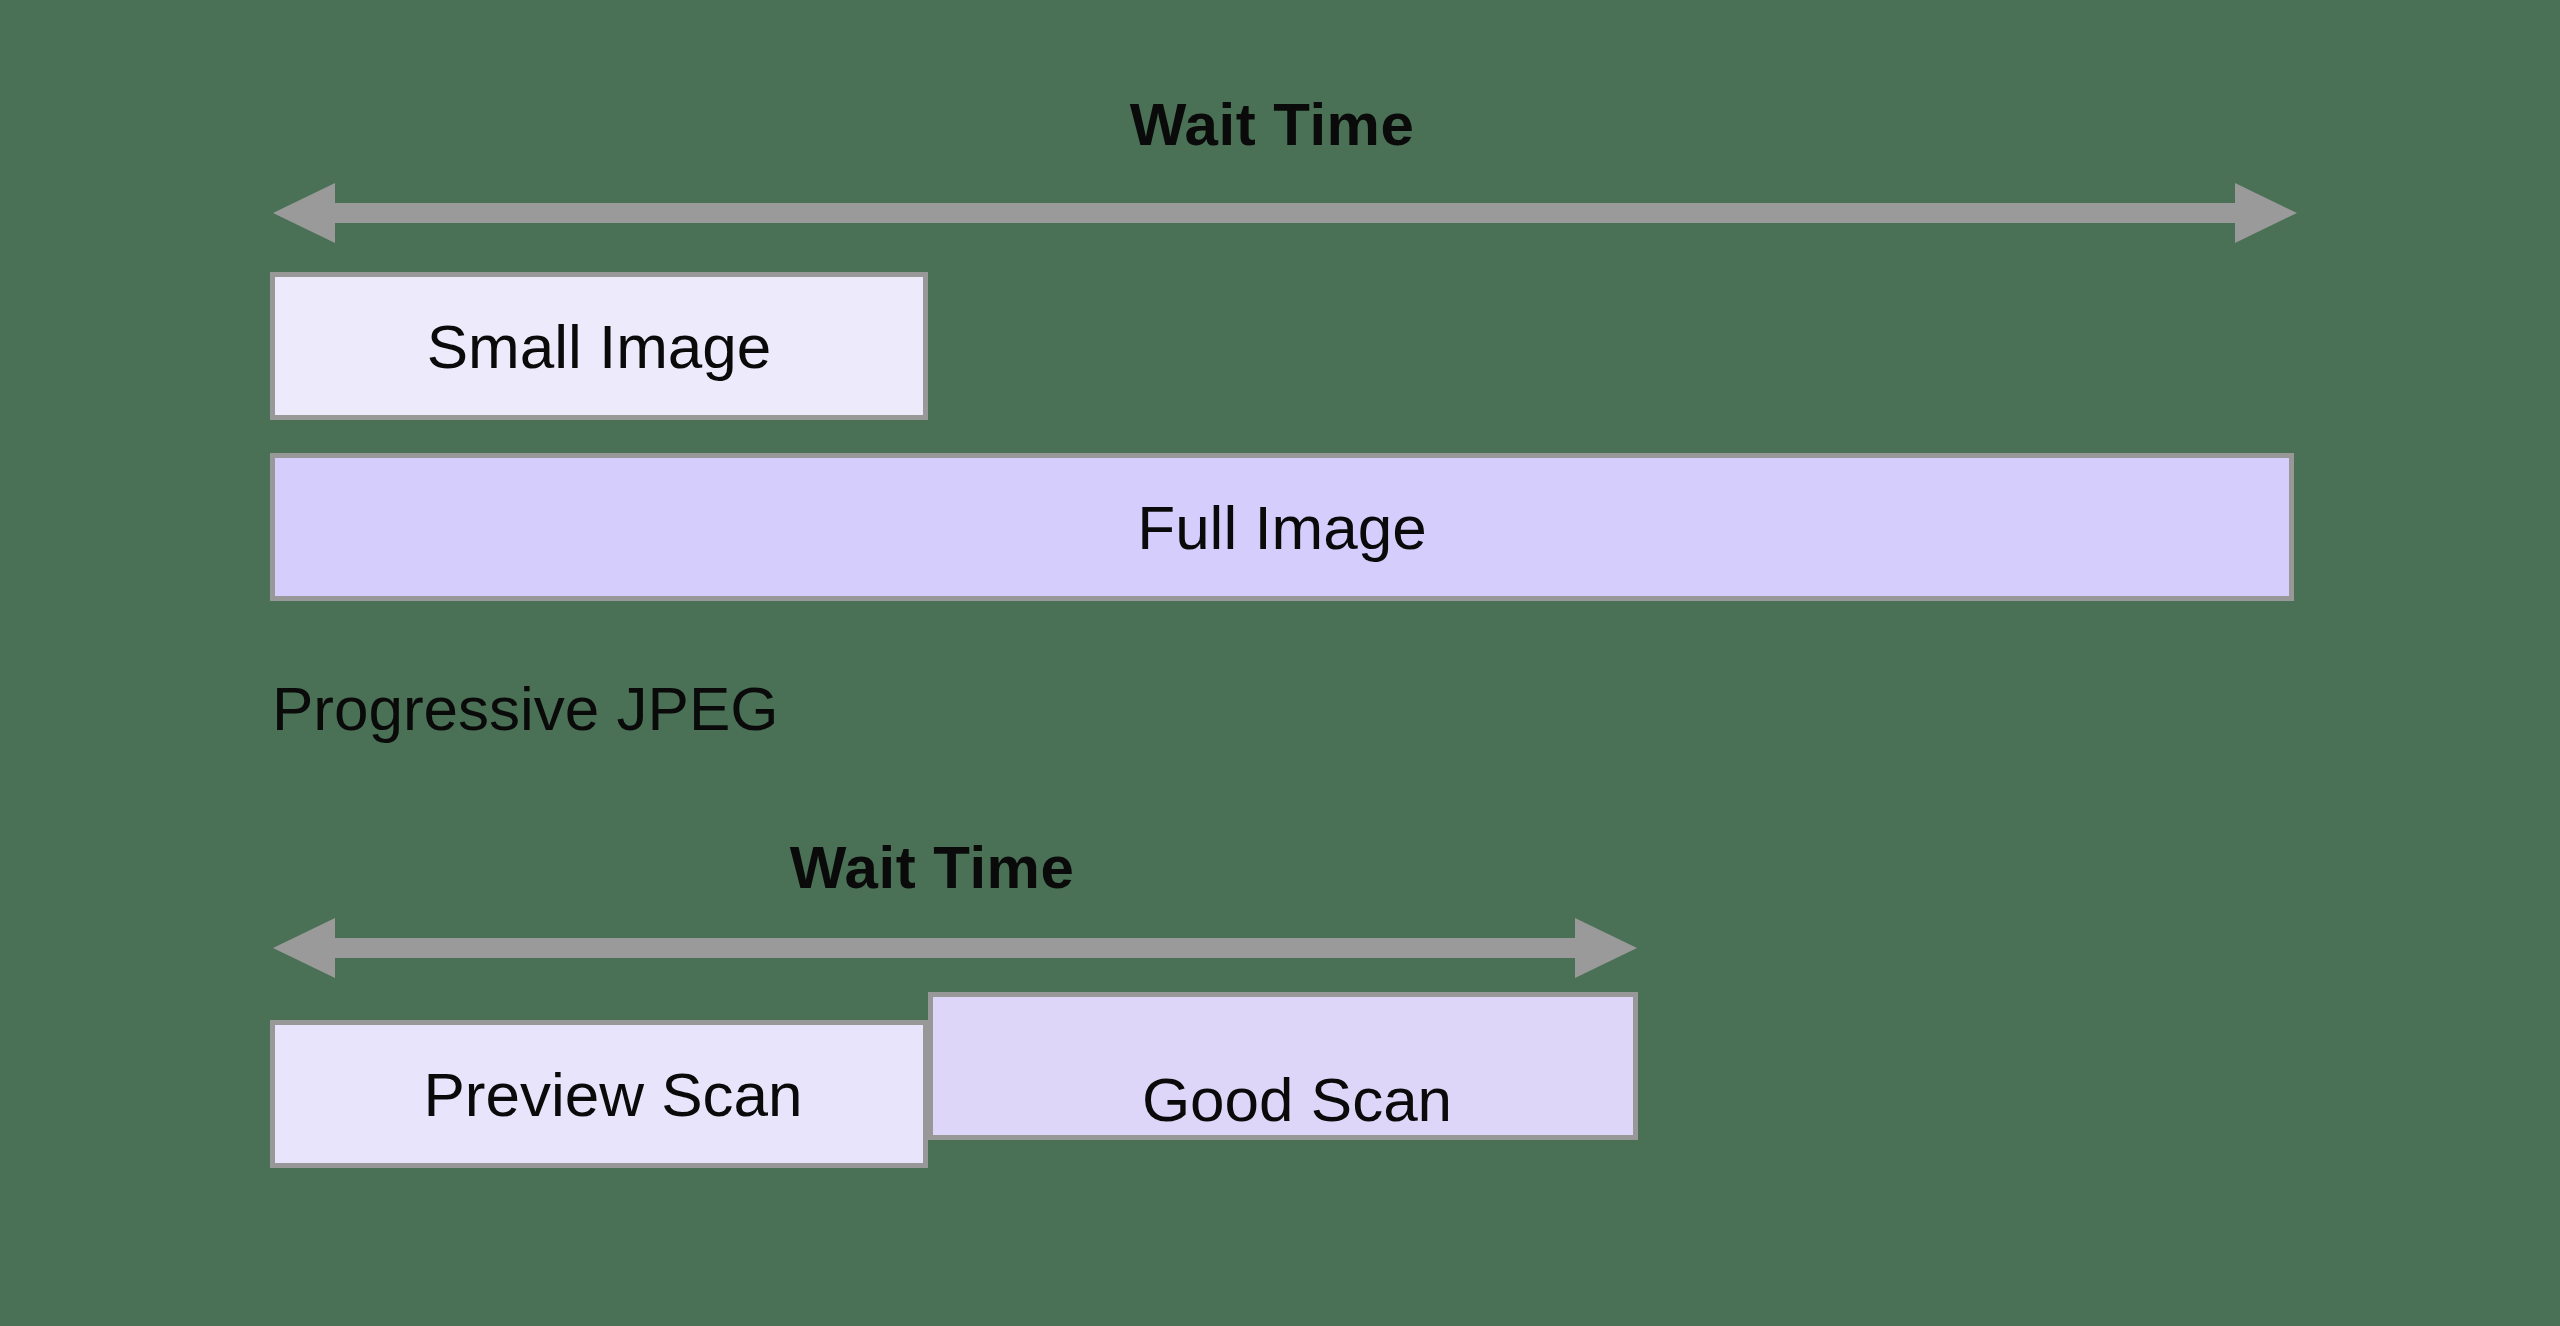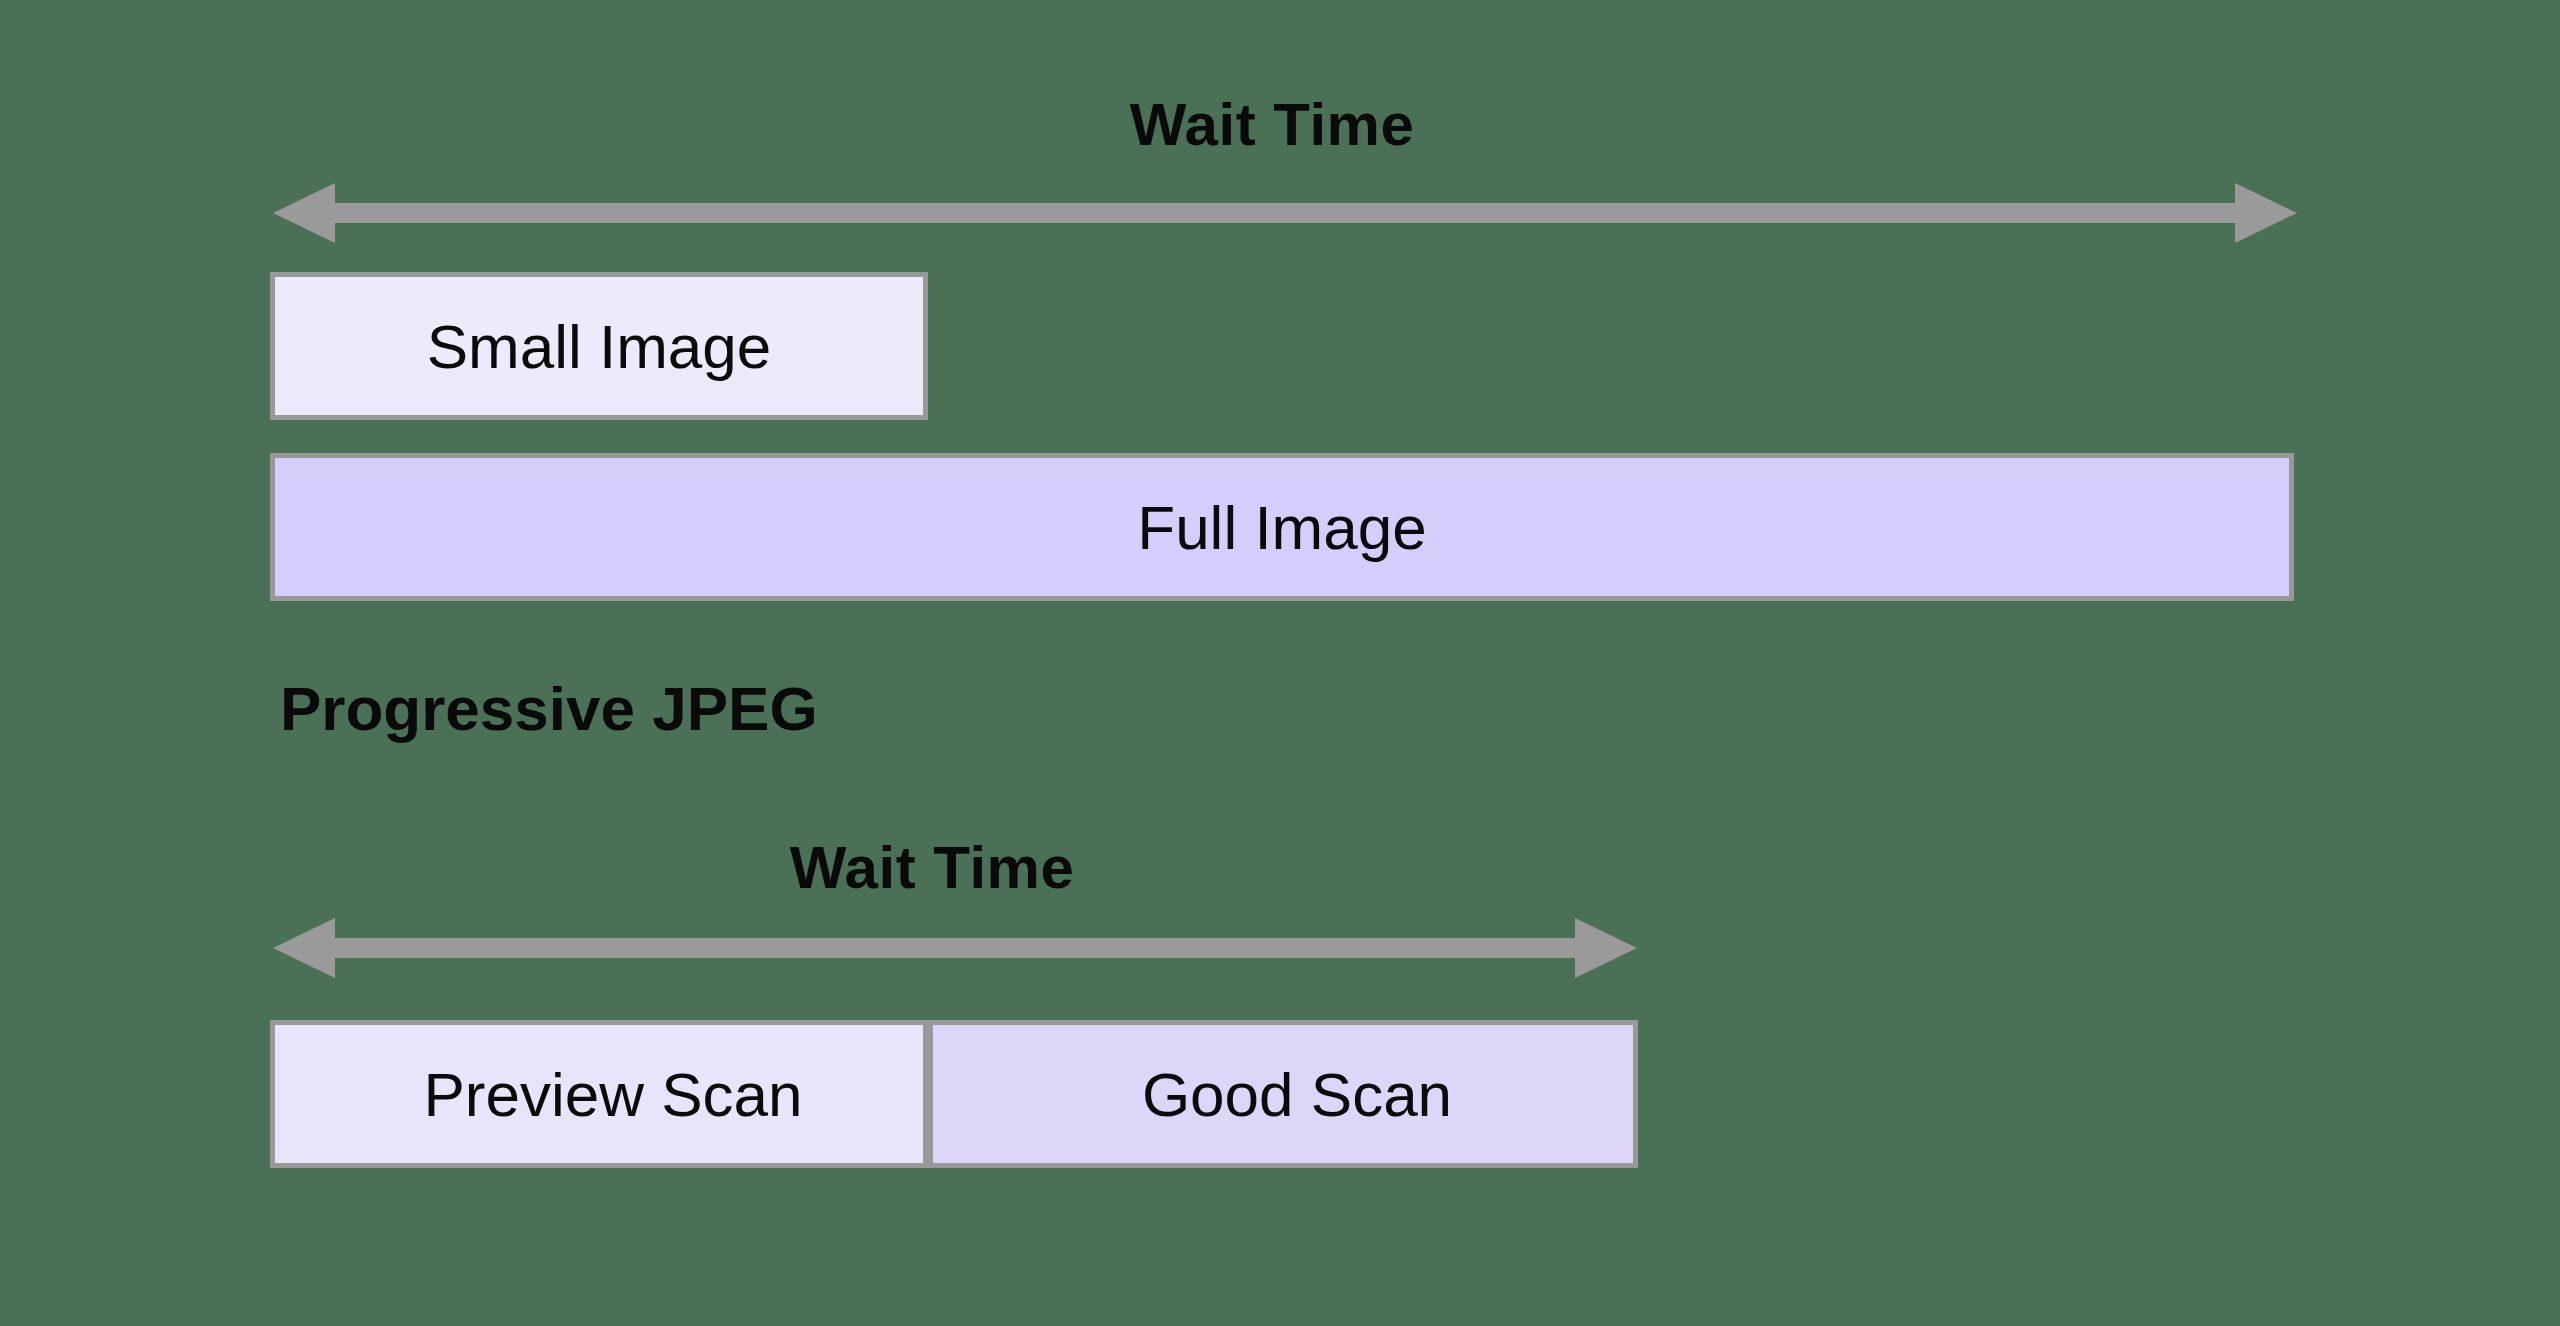--- a/index.html
+++ b/index.html
@@ -106,34 +106,34 @@
   </div>
 
   <div class="bar" style="left:270px; top:272px; width:658px; height:148px; background:#edebfb;">
     <span class="bar-label">Small Image</span>
   </div>
 
   <div class="bar" style="left:270px; top:453px; width:2024px; height:148px; background:#d5cdfb;">
     <span class="bar-label">Full Image</span>
   </div>
 
-  <div class="caption" style="left:280px; top:678px;font-weight:bold;">Progressive JPEG</div>
+  <div class="caption" style="left:272px; top:678px;">Progressive JPEG</div>
 
   <div class="wait-label" style="left:932px; top:838px;">Wait Time</div>
 
   <div class="arrow-wrap" style="left:273px; top:913px; width:1364px;">
     <svg viewBox="0 0 1364 70" preserveAspectRatio="none" aria-hidden="true">
       <polygon points="0,35 62,5 62,65" fill="#9a9a9a"></polygon>
       <rect x="58" y="25" width="1248" height="20" fill="#9a9a9a"></rect>
       <polygon points="1364,35 1302,5 1302,65" fill="#9a9a9a"></polygon>
     </svg>
   </div>
 
   <div class="seg" style="left:270px; top:1020px; width:658px; height:148px; background:#e7e4fb;">
     <span class="bar-label">Preview Scan</span>
   </div>
 
-  <div class="seg" style="left:928px; top:1020px; width:710px; height:148px; background:#ddd6f8;">
+  <div class="seg" style="left:928px; top:992px; width:710px; height:148px; background:#ddd6f8;align-items:flex-end;">
     <span class="bar-label">Good Scan</span>
   </div>
 
 
 </div>
 
 </body></html>

